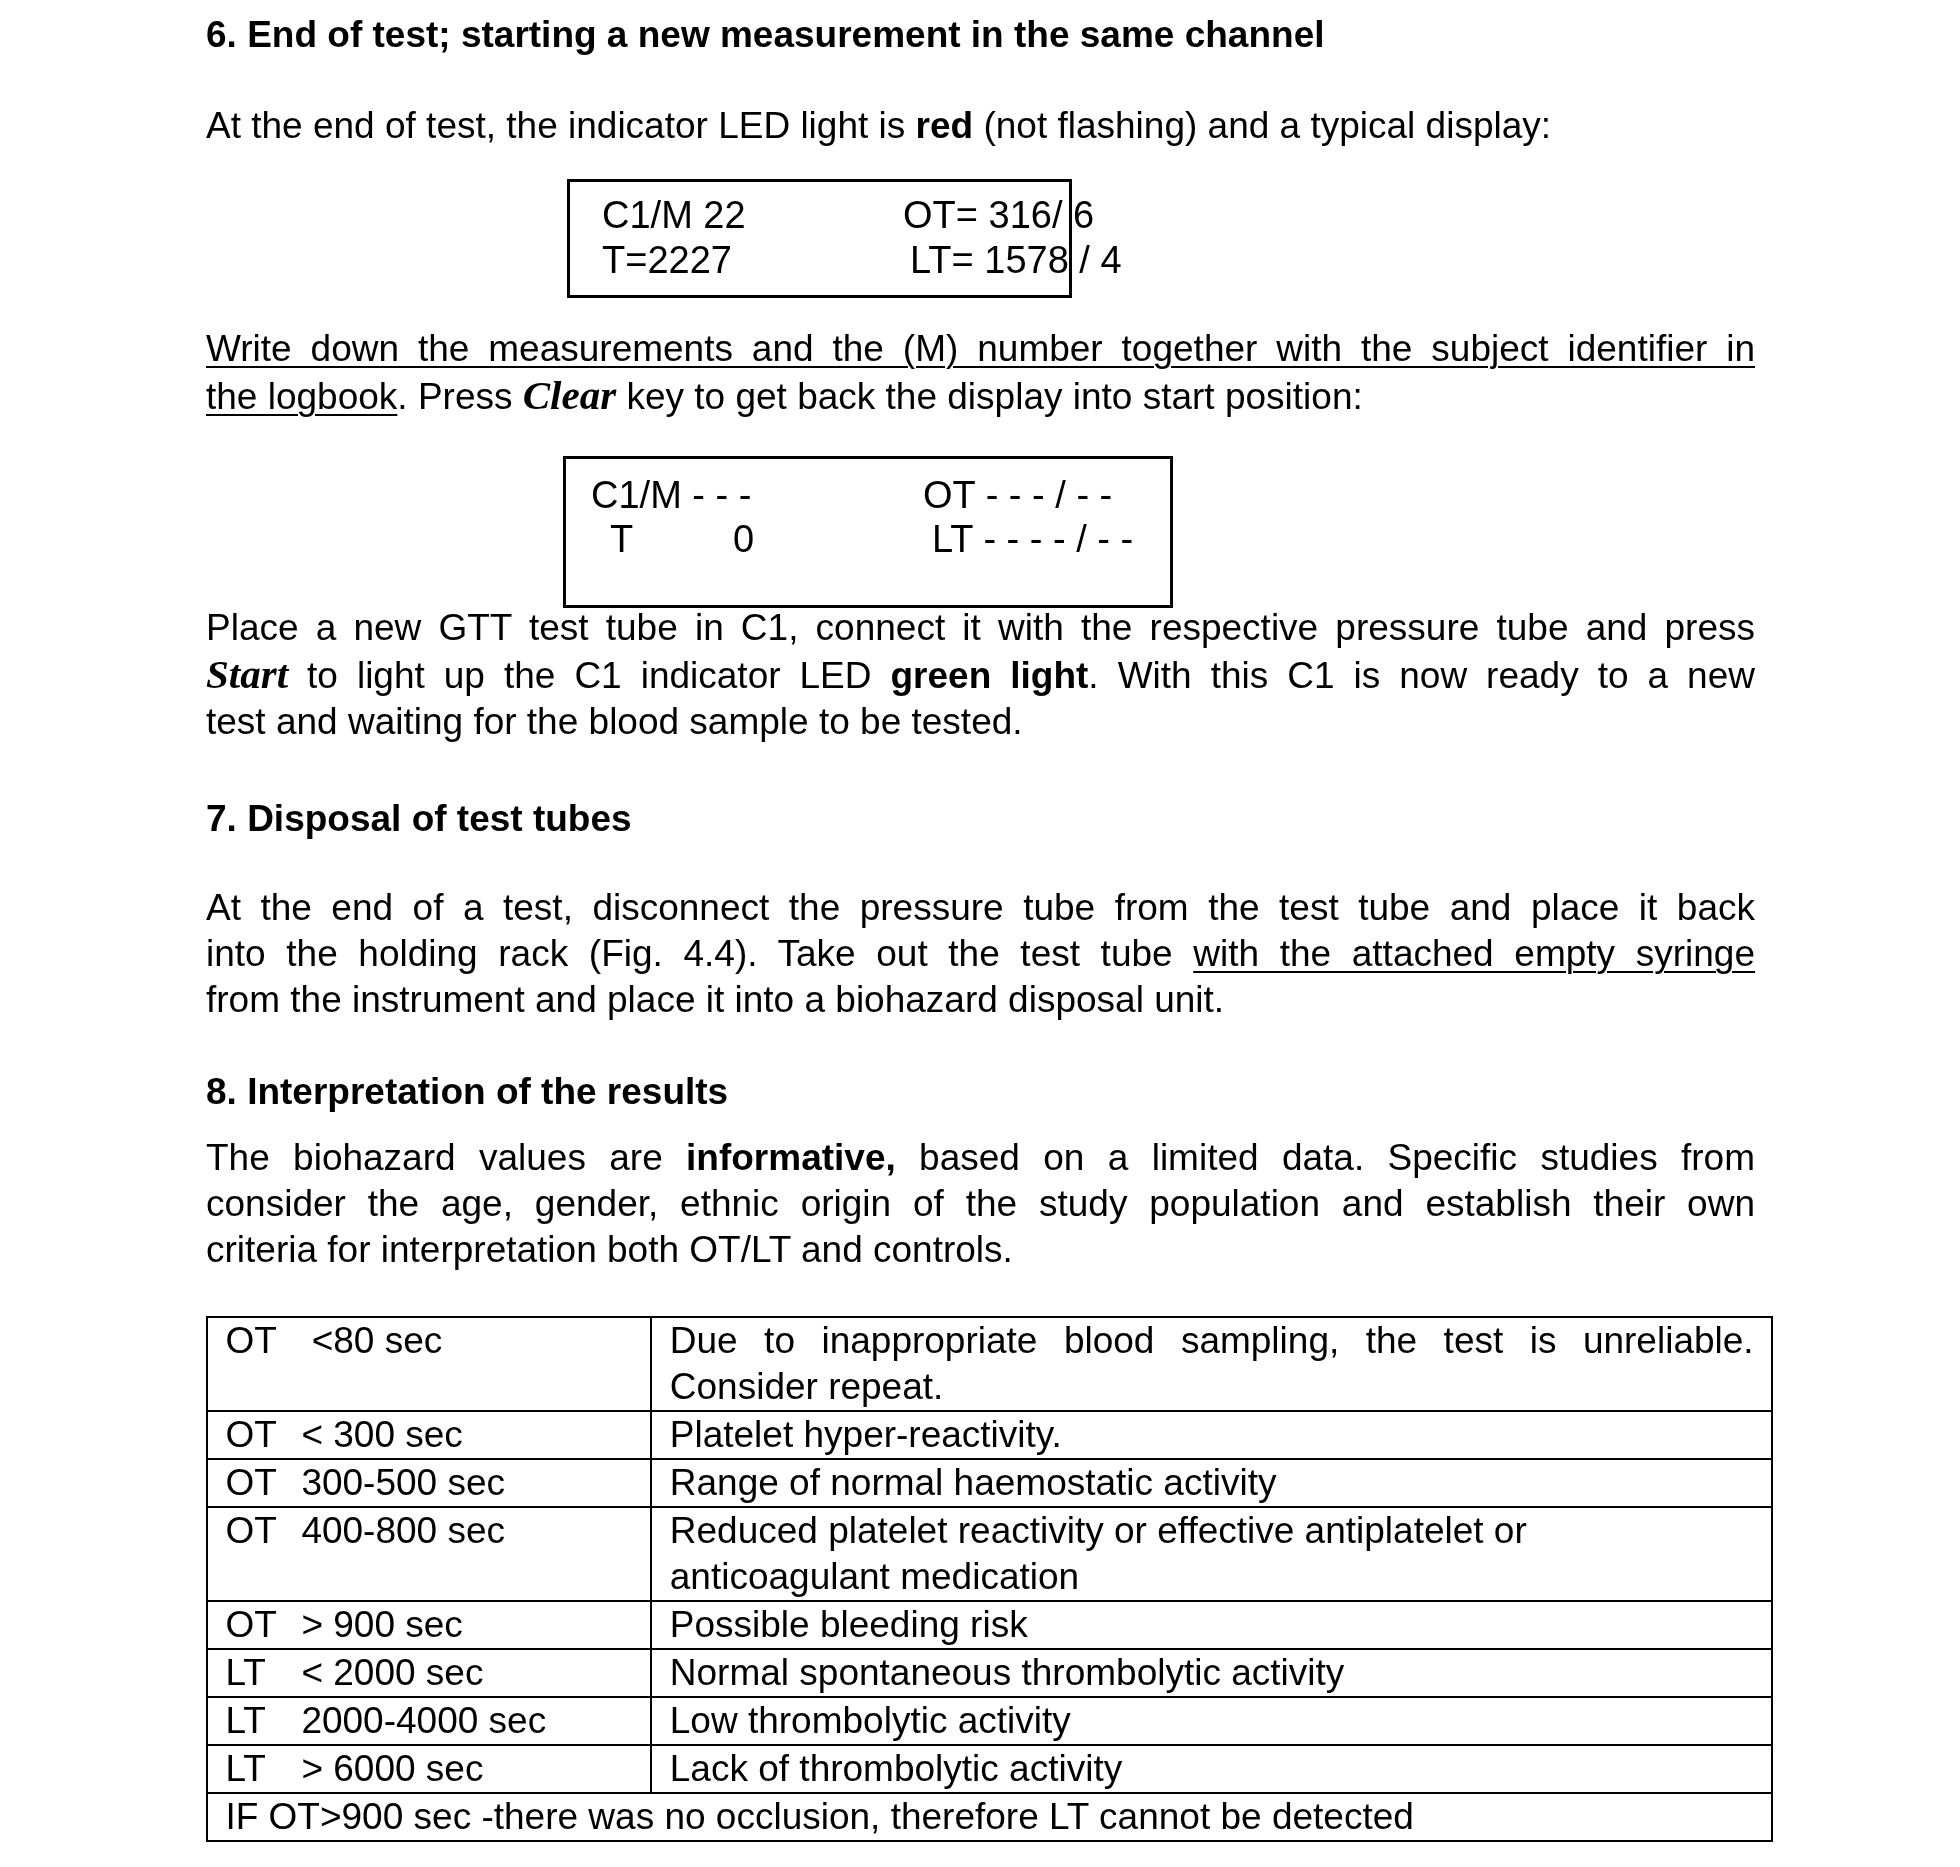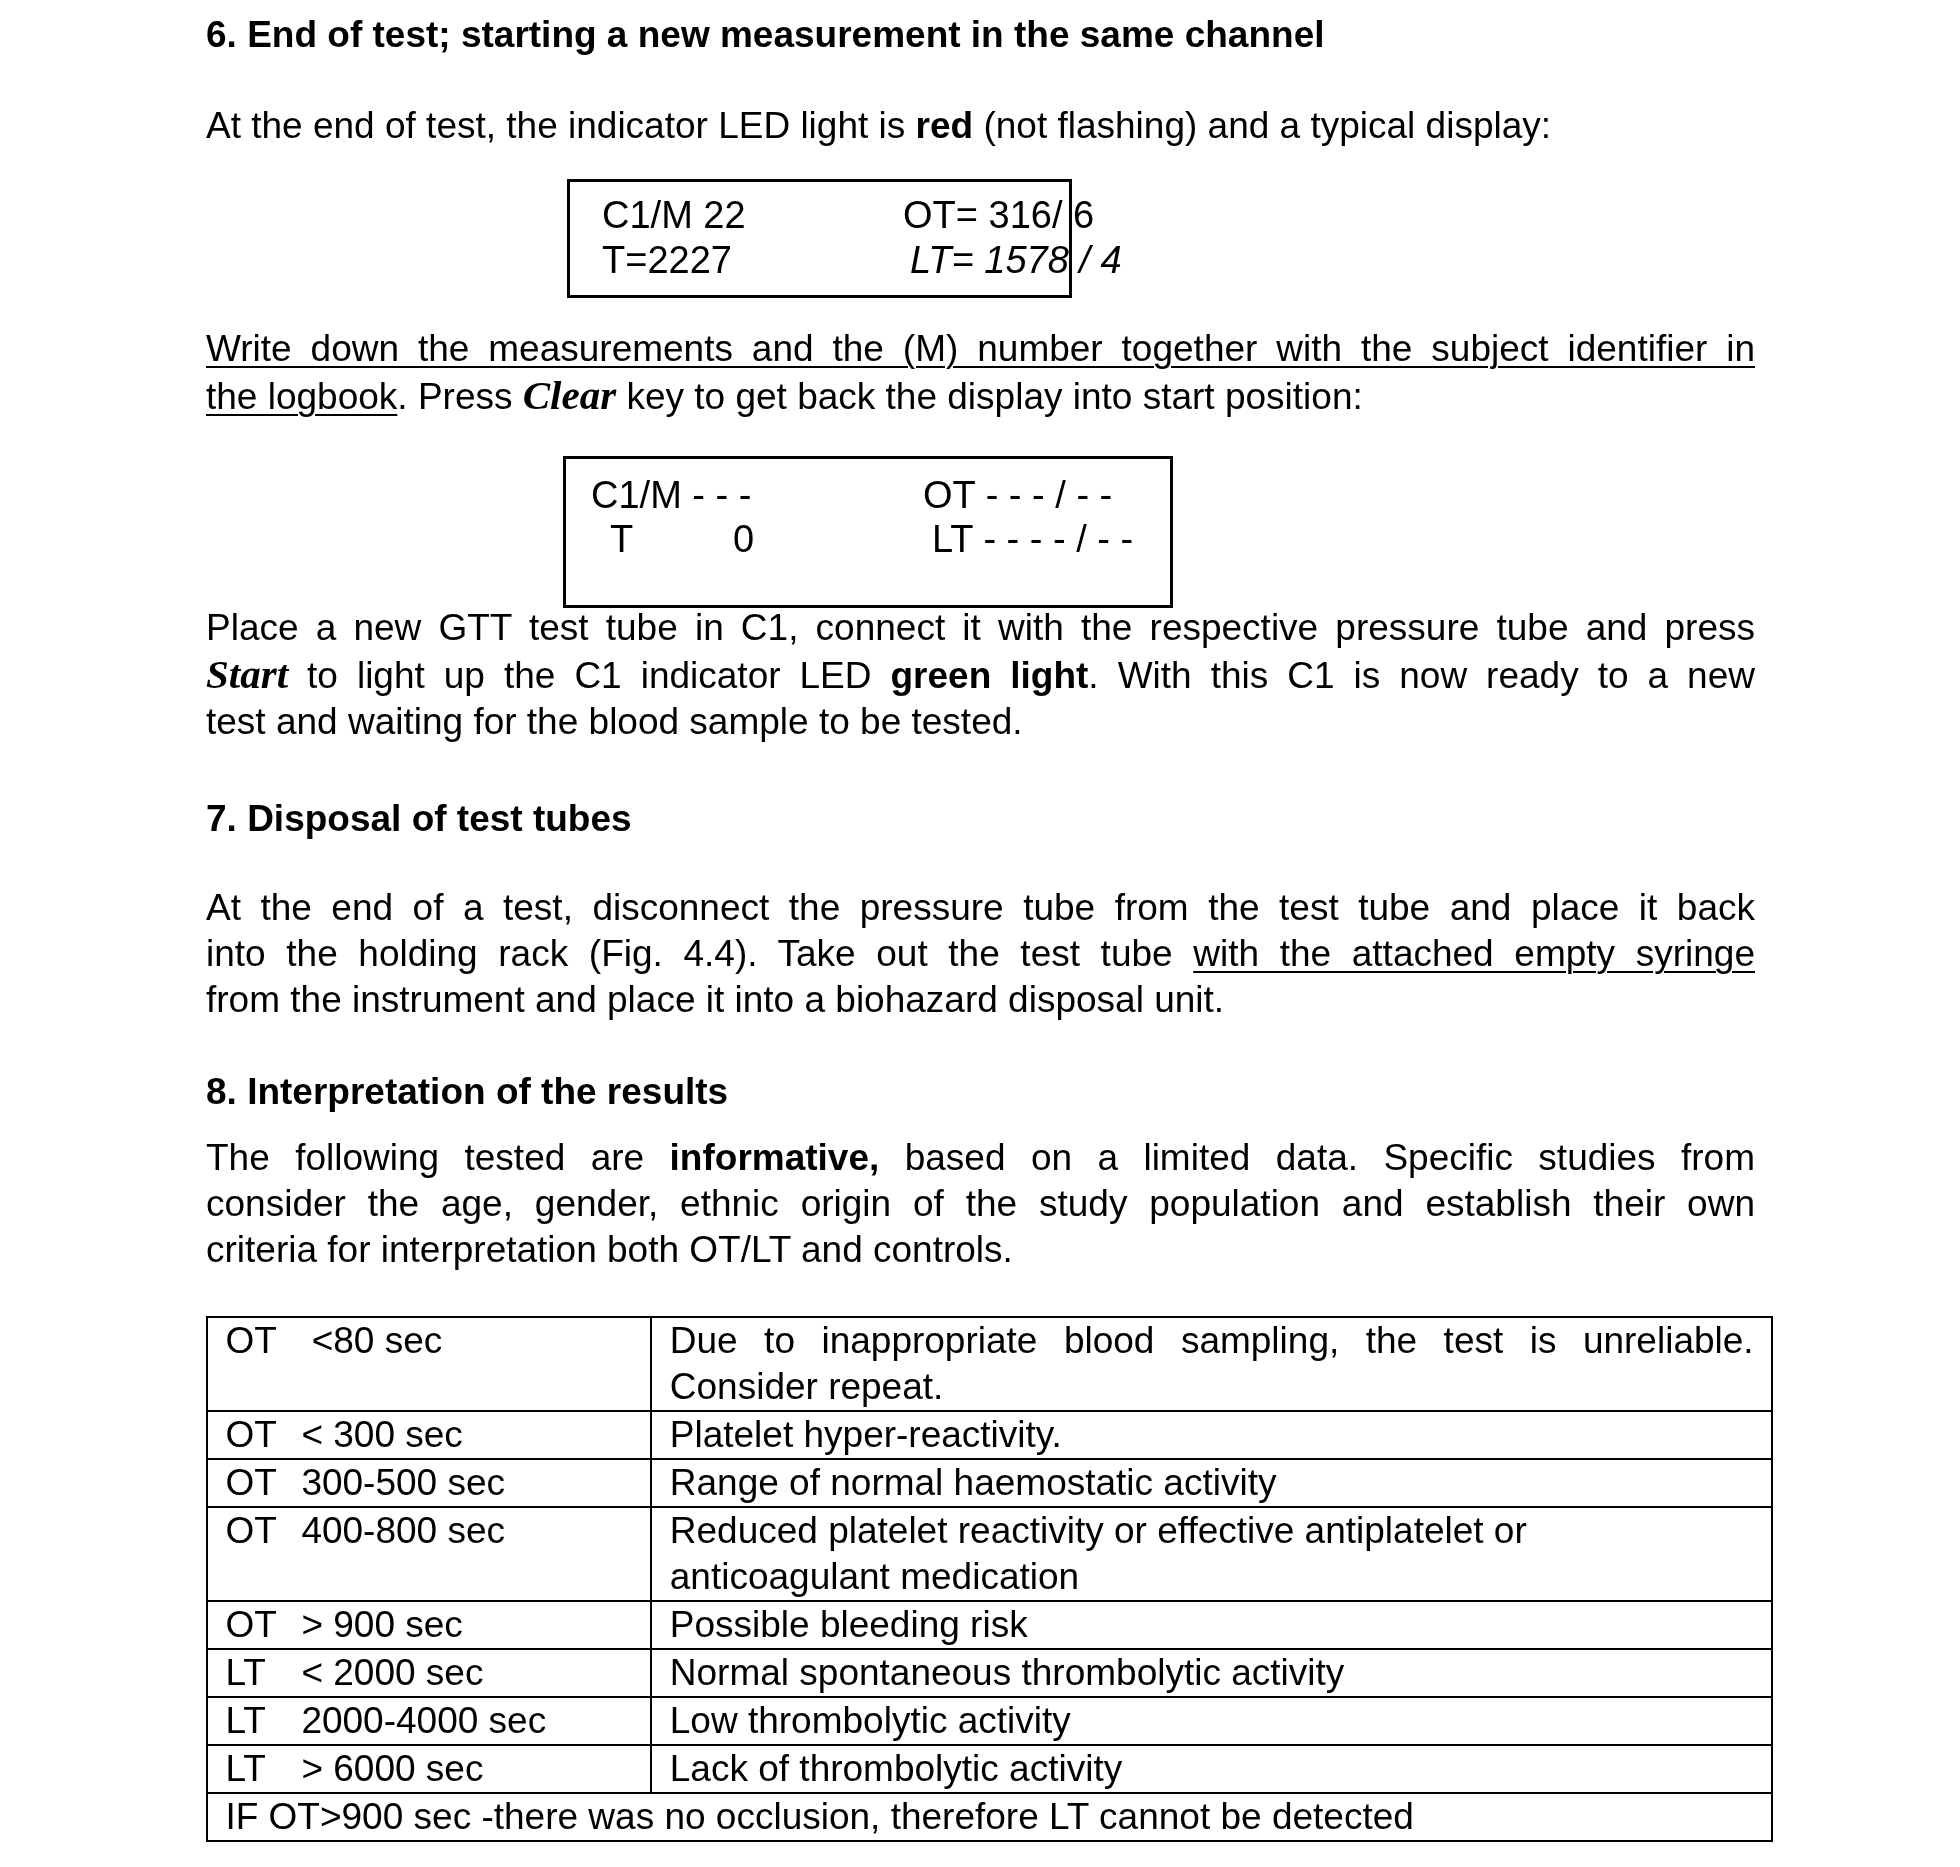--- a/index.html
+++ b/index.html
@@ -40,21 +40,21 @@
 <body>
 
 <div class="abs h" style="left:206px; top:16px;">6. End of test; starting a new measurement in the same channel</div>
 
 <div class="abs" style="left:206px; top:105px; white-space:nowrap;"><span>At the end of test, the indicator LED light is </span><b>red</b><span> (not flashing) and a typical display:</span></div>
 
 <div class="display" style="left:567px; top:179px; width:505px; height:119px;">
   <span class="cell" style="left:32px; top:10.3px;">C1/M 22</span>
   <span class="cell" style="left:333px; top:10.3px;">OT= 316/ 6</span>
   <span class="cell" style="left:32px; top:55px;">T=2227</span>
-  <span class="cell" style="left:340px; top:55px;font-style:italic;">LT= 1578 / 4</span>
+  <span class="cell" style="left:340px; top:55px;">LT= 1578 / 4</span>
 </div>
 
 <div class="content p" style="top:326px;">
   <span class="line"><u>Write down the measurements and the (M) number together with the subject identifier in</u></span>
   <span class="line last"><u>the logbook</u><span>. Press </span><span class="serif-key">Clear</span><span> key to get back the display into start position:</span></span>
 </div>
 
 <div class="display" style="left:563px; top:456px; width:610px; height:152px;">
   <span class="cell" style="left:25px; top:12.6px;">C1/M - - -</span>
   <span class="cell" style="left:357px; top:12.6px;">OT - - - / - -</span>
@@ -73,21 +73,21 @@
 
 <div class="content p" style="top:885px;">
   <span class="line">At the end of a test, disconnect the pressure tube from the test tube and place it back</span>
   <span class="line"><span>into the holding rack (Fig. 4.4). Take out the test tube </span><u>with the attached empty syringe</u></span>
   <span class="line last">from the instrument and place it into a biohazard disposal unit.</span>
 </div>
 
 <div class="abs h" style="left:206px; top:1073px;">8.  Interpretation of the results</div>
 
 <div class="content p" style="top:1135px;">
-  <span class="line"><span>The following tested are </span><b>informative,</b><span> based on a limited data. Specific studies from</span></span>
+  <span class="line"><span>The biohazard values are </span><b>informative,</b><span> based on a limited data. Specific studies from</span></span>
   <span class="line">consider the age, gender, ethnic origin of the study population and establish their own</span>
   <span class="line last">criteria for interpretation both OT/LT and controls.</span>
 </div>
 
 <table class="interp">
   <tbody>
     <tr>
       <td class="param"><span class="param-code">OT</span><span> &lt;80 sec</span></td>
       <td class="desc justify">Due to inappropriate blood sampling, the test is unreliable. Consider repeat.</td>
     </tr>

